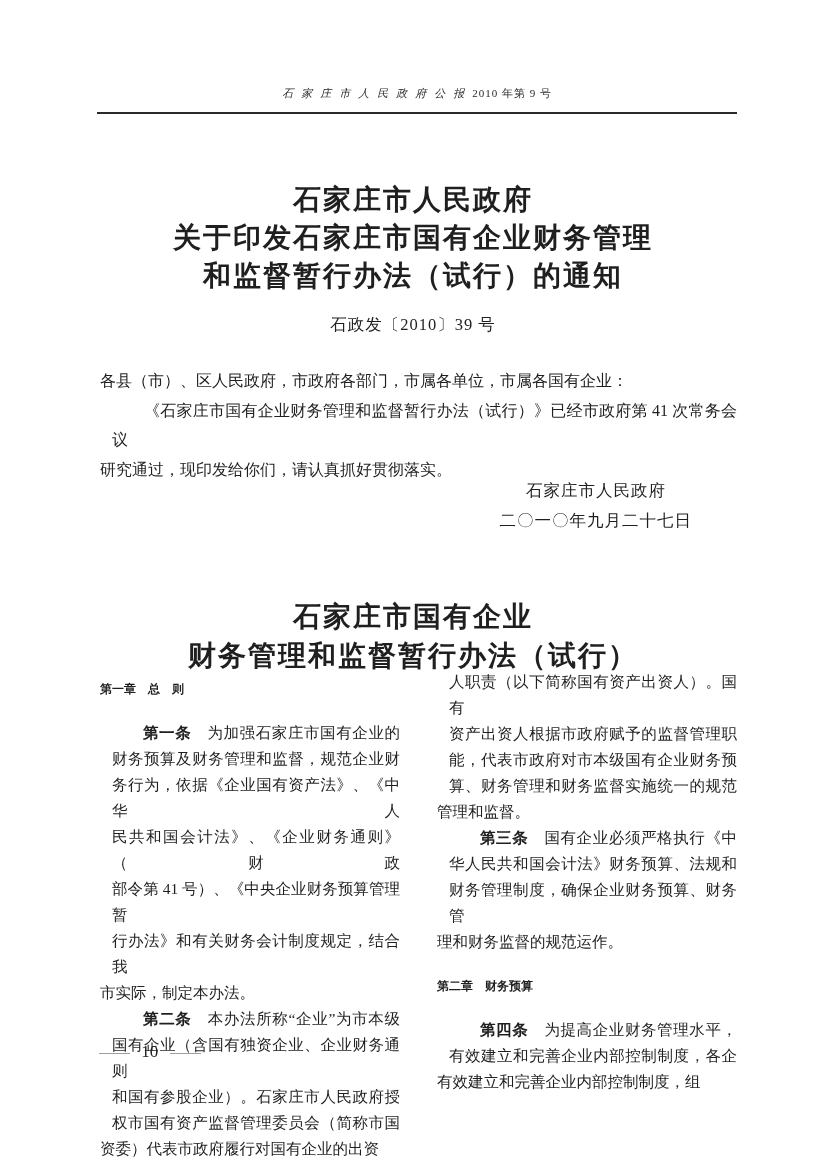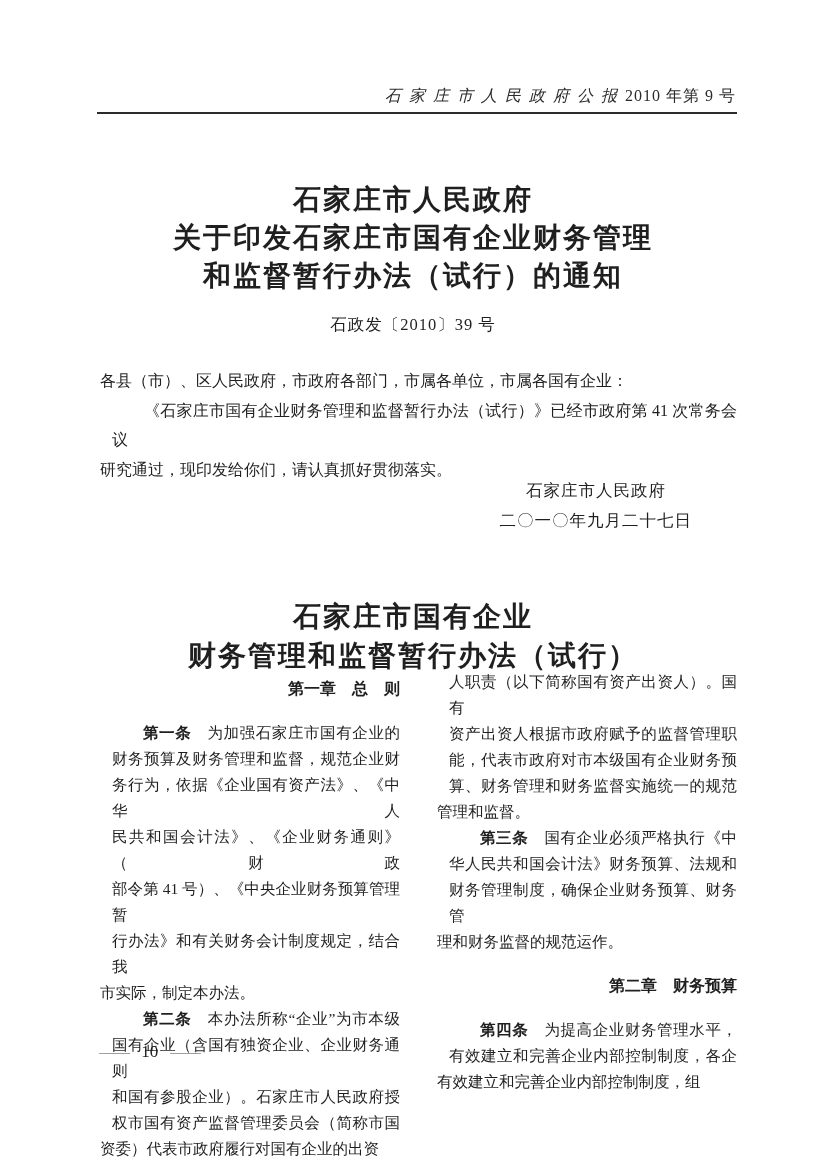--- a/index.html
+++ b/index.html
@@ -11,23 +11,23 @@
     color: #1f1f1f;
     font-family: "Liberation Serif", "DejaVu Serif", serif;
     overflow: hidden;
   }
 
   
   .header {
     position: absolute;
     left: 98px; right: 90px; top: 86px;
     display: flex;
-    justify-content: flex-end;
+    justify-content: center;
     align-items: flex-end;
-    font-size: 16px;
+    font-size: 11px;
   }
   .header .pub {
     font-style: italic;
     letter-spacing: 8px;
     color: #2a2a2a;
   }
   .header .issue { letter-spacing: 1px; color: #2a2a2a; }
   .rule {
     position: absolute;
     left: 97px; right: 89px; top: 112px;
@@ -91,24 +91,24 @@
   
   .col {
     position: absolute;
     width: 300px;
     font-size: 15.5px;
     line-height: 26px;
   }
   .col-left { left: 100px; top: 676px; }
   .col-right { left: 437px; top: 669px; }
   .chapter {
-    text-align: right;
+    text-align: left;
     font-weight: 700;
     font-family: "Liberation Sans", "DejaVu Sans", sans-serif;
-    font-size: 16px;
+    font-size: 12px;
     margin-bottom: 18px;
   }
   .col-right .chapter { margin-top: 18px; }
   .lead {
     font-weight: 700;
     font-family: "Liberation Sans", "DejaVu Sans", sans-serif;
   }
 
   
   .page-num {

